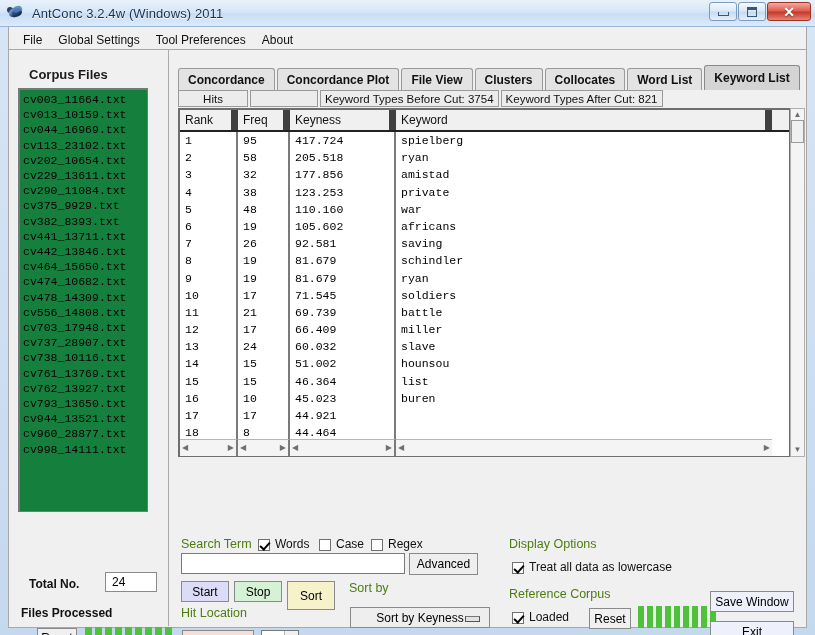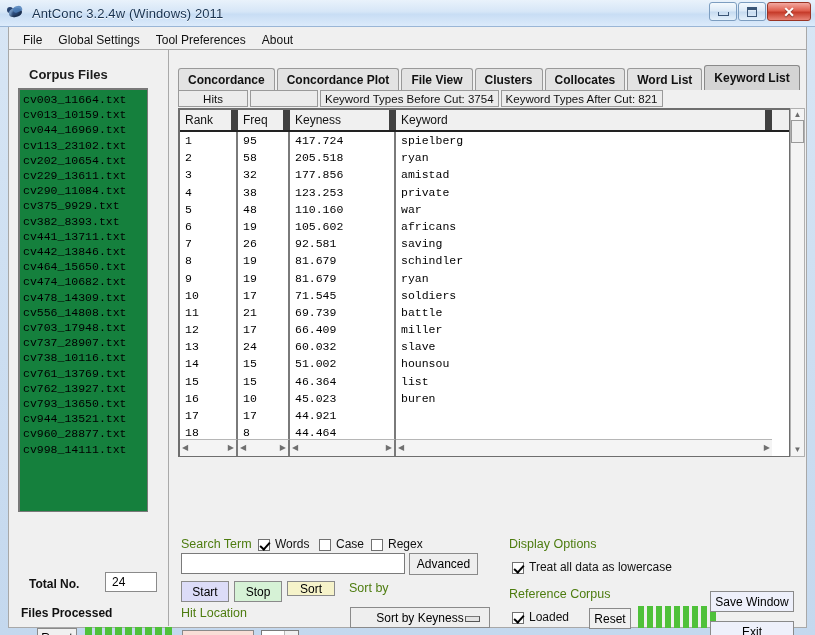--- a/index.html
+++ b/index.html
@@ -202,21 +202,21 @@
     background: #fff; border: 1px solid #7a7a7a;
   }
   .btn {
     border: 1px solid #8a8a8a; font-size: 12px; color: #000;
     display: flex; align-items: center; justify-content: center;
     background: #f0f0f0; position: absolute;
   }
   #advanced-btn { left: 400px; top: 506px; width: 69px; height: 22px; background:#eeeeee;}
   #start-btn { left: 172px; top: 532px; width: 48px; height: 21px; background: #dcdcf8; }
   #stop-btn  { left: 225px; top: 532px; width: 48px; height: 21px; background: #d6f2d6; }
-  #sort-btn  { left: 278px; top: 532px; width: 48px; height: 15px; background: #f6f3ca; }
+  #sort-btn  { left: 278px; top: 532px; width: 48px; height: 29px; background: #f6f3ca; }
   #searchonly-btn { left: 173px; top: 581px; width: 72px; height: 21px; background: #f9ded7; }
   #reset-ref-btn { left: 580px; top: 559px; width: 42px; height: 21px; background:#f0f0f0;}
   #savewindow-btn { left: 701px; top: 542px; width: 84px; height: 21px; background: #eef0fb; }
   #exit-btn { left: 701px; top: 572px; width: 84px; height: 22px; background: #eef0fb; }
 
   .spin {
     position: absolute; left: 252px; top: 581px; width: 38px; height: 21px;
     background: #fff; border: 1px solid #7a7a7a; display: flex; align-items: center;
   }
   .spin .val { font-size: 12px; padding-left: 4px; flex: 1; }

